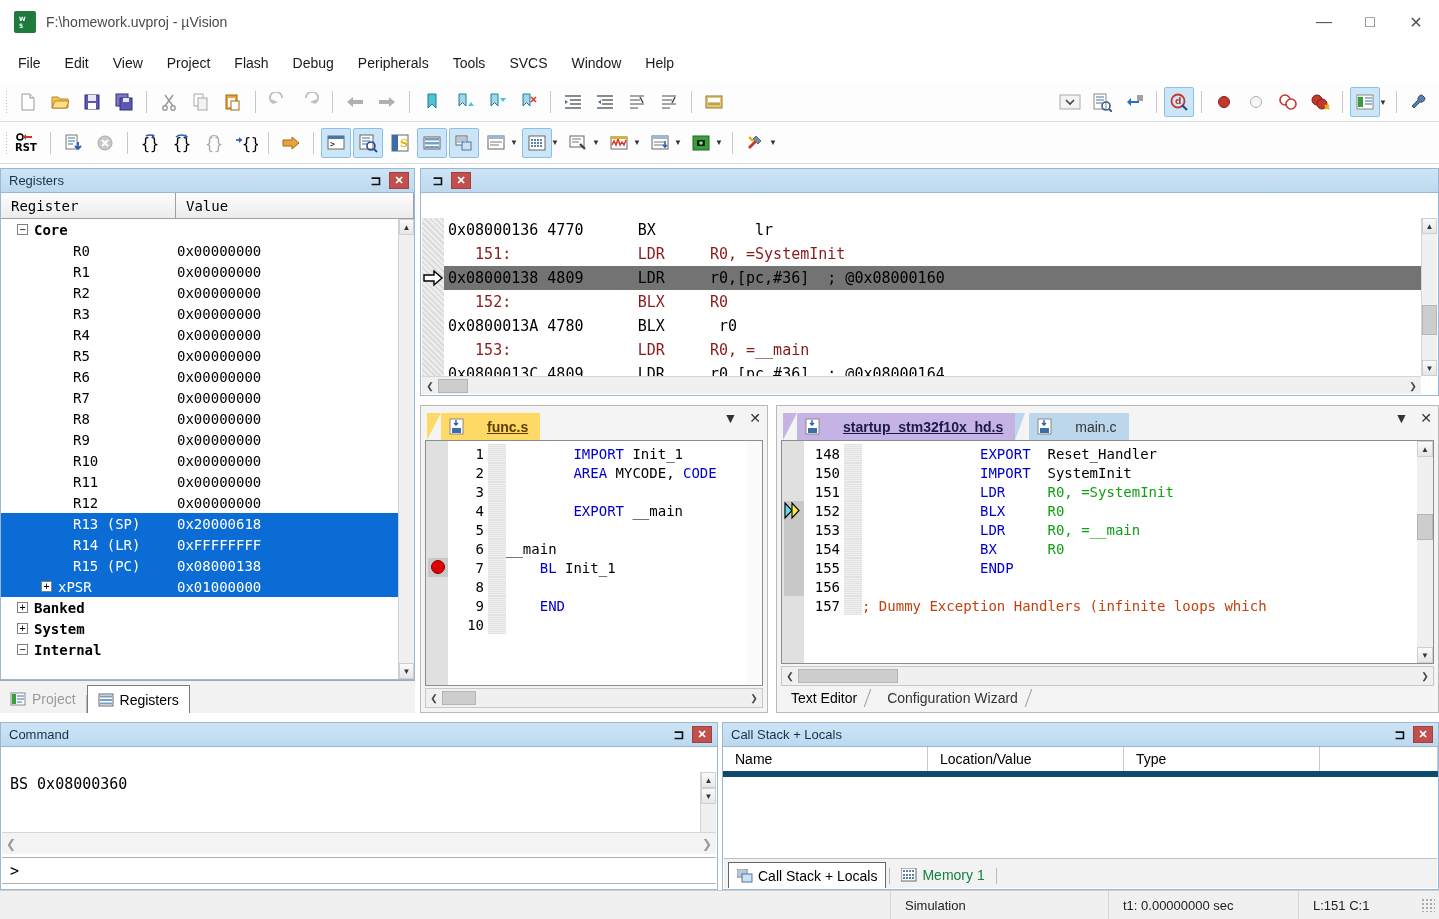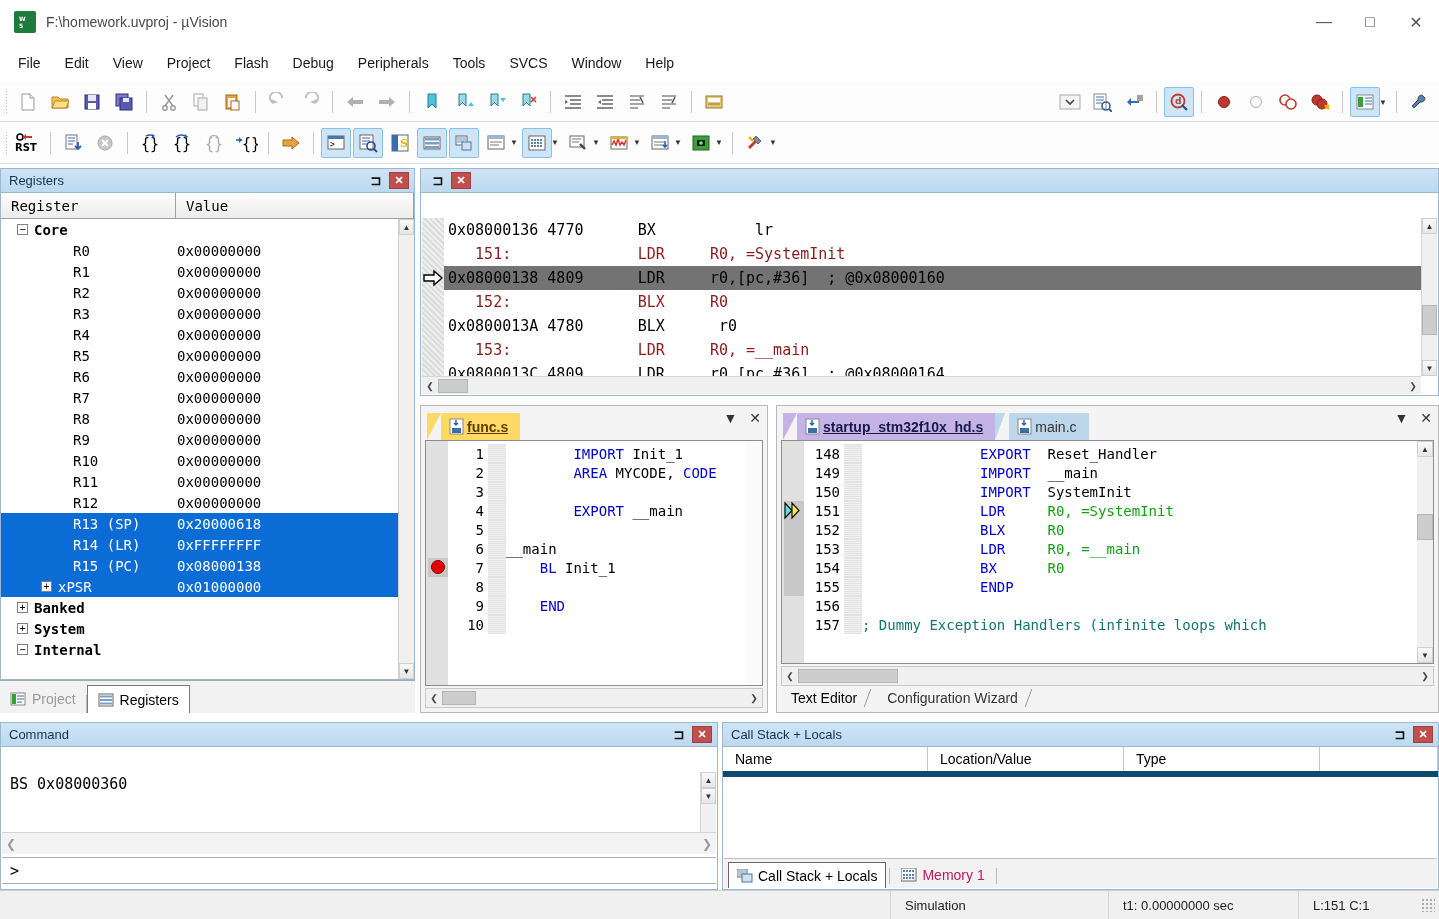--- a/index.html
+++ b/index.html
@@ -134,40 +134,40 @@
              border-top:1px solid #d5d5d5; display:flex; align-items:center; }
   .harrow { width:16px; height:16px; display:flex;align-items:center;justify-content:center;font-size:9px;color:#444;}
 
   
   .editor { position:absolute; background:#f4f4f4; border:1px solid #b9b9b9; }
   #ed-left { left:420px; top:405px; width:348px; height:308px; }
   #ed-right { left:776px; top:405px; width:663px; height:308px; }
   .tabstrip { height:34px; display:flex; align-items:flex-end; padding-left:6px; position:relative; background:#f4f4f4; }
   .ftab { height:27px; display:flex; align-items:center; padding:0 12px 0 8px; font-size:14px;
           border-top-left-radius:2px; position:relative; }
-  .ftab .fname { margin-left:2px; }
+  .ftab .fname { margin-left:22px; }
   .ftab.yellow { background:#ffd966; }
   .ftab.yellow .fname { color:#5a3e00; text-decoration:underline; font-weight:bold; }
   .ftab.purple { background:#c5b3e6; }
   .ftab.purple .fname { color:#1a1a4a; text-decoration:underline; font-weight:bold; }
   .ftab.blue { background:#bcd6ec; }
   .ftab.blue .fname { color:#333; }
   .tabslant { width:14px; height:27px; background:transparent;
               border-bottom:27px solid transparent; }
   .tabctl { position:absolute; right:6px; top:4px; display:flex; align-items:center; gap:12px; }
   .tabctl span { font-size:14px; color:#333; }
   .code-area { position:absolute; left:4px; right:4px; top:34px; bottom:26px; background:#fff; border:1px solid #8d8d8d; overflow:hidden; }
   .code-gutter { position:absolute; left:0; top:0; bottom:0; width:22px; background:#e0e0e0; }
   .code-lines { position:absolute; left:22px; top:0; right:16px; bottom:0; }
   .cline { height:19px; display:flex; align-items:center; font-family:"DejaVu Sans Mono", monospace; font-size:14px; white-space:pre; }
   .lnum { width:40px; text-align:right; color:#000; padding-right:4px; }
   .ltick { width:18px; background:#eaeaea; background-image:repeating-linear-gradient(0deg,#e2e2e2 0 1px,#f0f0f0 1px 2px); height:19px;}
   .kw { color:#0000cd; }
   .reg { color:#10a010; }
-  .cmt { color:#0f766e; }
+  .cmt { color:#c2410c; }
   .txt { color:#000; }
   .bp { position:absolute; width:14px; height:14px; border-radius:50%; background:#e00000; border:1px solid #8b0000; }
   .bp-cell { position:absolute; left:2px; width:20px; height:19px; background:#c8c8c8; }
   .ed-hscroll { position:absolute; left:4px; right:4px; bottom:4px; height:20px; background:#f0f0f0; border:1px solid #c8c8c8;
                 display:flex; align-items:center; }
   .ed-tabs2 { position:absolute; left:0; bottom:0; height:28px; display:flex; align-items:center; padding-left:4px; }
   .sheet-tab { font-size:14px; padding:0 10px; color:#333; position:relative; }
   .sheet-tab.active { font-weight:normal; color:#000; }
 
   
@@ -182,21 +182,21 @@
   #cmd-help { position:absolute; left:1px; right:1px; top:136px; height:30px; background:#fff; border-top:1px solid #b0b0b0;
               display:flex; align-items:center; font-family:"DejaVu Sans Mono", monospace; font-size:15px; padding-left:2px;}
 
   
   #cs-panel { left:722px; top:722px; width:717px; height:168px; }
   #cs-head { display:flex; height:30px; border-bottom:6px solid #0c4a6e; }
   .csh { display:flex; align-items:center; padding-left:12px; font-size:14px; color:#000;
          border-right:1px solid #c8c8c8; background:#fff; }
   #cs-tabs { position:absolute; left:1px; bottom:1px; right:1px; height:30px; background:#f2f2f2;
              border-top:1px solid #c0c0c0; display:flex; align-items:flex-end; padding-left:4px; }
-  .cstab { height:26px; display:flex; align-items:center; padding:0 8px; font-size:14px; color:#be185d; gap:5px;}
+  .cstab { height:26px; display:flex; align-items:center; padding:0 8px; font-size:14px; color:#15803d; gap:5px;}
   .cstab.active { background:#fff; color:#000; border:1px solid #666; border-bottom:none; }
 
   
   #statusbar { position:absolute; left:0; top:890px; width:1439px; height:29px;
                background:#f0f0f0; border-top:1px solid #cfcfcf; display:flex; align-items:center; font-size:13px; color:#222;}
   .sb-cell { height:29px; display:flex; align-items:center; padding:0 14px; border-left:1px solid #d5d5d5; }
   .gripdots { width:14px;height:14px; margin-left:auto; margin-right:4px;
               background-image:radial-gradient(#aaa 40%, transparent 41%); background-size:4px 4px;}
 </style>
 </head>
@@ -888,21 +888,20 @@
     </div>
     <div class="tabctl">
       <span>▼</span>
       <span>✕</span>
     </div>
   </div>
   <div class="code-area" style="bottom:48px;">
     <div class="code-gutter"></div>
     <div class="code-lines" id="edr-lines" style="padding-top:3px;">
         <div class="cline"><span class="lnum">148</span><span class="ltick"></span><span><span class="txt">              </span><span class="kw">EXPORT</span><span class="txt">  Reset_Handler</span></span></div>
-        <div class="cline"><span class="lnum">149</span><span class="ltick"></span><span><span class="txt">              </span><span class="kw">IMPORT</span><span class="txt">  __main</span></span></div>
         <div class="cline"><span class="lnum">150</span><span class="ltick"></span><span><span class="txt">              </span><span class="kw">IMPORT</span><span class="txt">  SystemInit</span></span></div>
         <div class="cline"><span class="lnum">151</span><span class="ltick"></span><span><span class="txt">              </span><span class="kw">LDR</span><span class="txt">     </span><span class="reg">R0, =SystemInit</span></span></div>
         <div class="cline"><span class="lnum">152</span><span class="ltick"></span><span><span class="txt">              </span><span class="kw">BLX</span><span class="txt">     </span><span class="reg">R0</span></span></div>
         <div class="cline"><span class="lnum">153</span><span class="ltick"></span><span><span class="txt">              </span><span class="kw">LDR</span><span class="txt">     </span><span class="reg">R0, =__main</span></span></div>
         <div class="cline"><span class="lnum">154</span><span class="ltick"></span><span><span class="txt">              </span><span class="kw">BX</span><span class="txt">      </span><span class="reg">R0</span></span></div>
         <div class="cline"><span class="lnum">155</span><span class="ltick"></span><span><span class="txt">              </span><span class="kw">ENDP</span></span></div>
         <div class="cline"><span class="lnum">156</span><span class="ltick"></span><span></span></div>
         <div class="cline"><span class="lnum">157</span><span class="ltick"></span><span><span class="cmt">; Dummy Exception Handlers (infinite loops which</span></span></div>
       </div>
     <div style="position:absolute;right:0;top:0;bottom:0;width:16px;background:#f0f0f0;display:flex;flex-direction:column;justify-content:space-between;">

